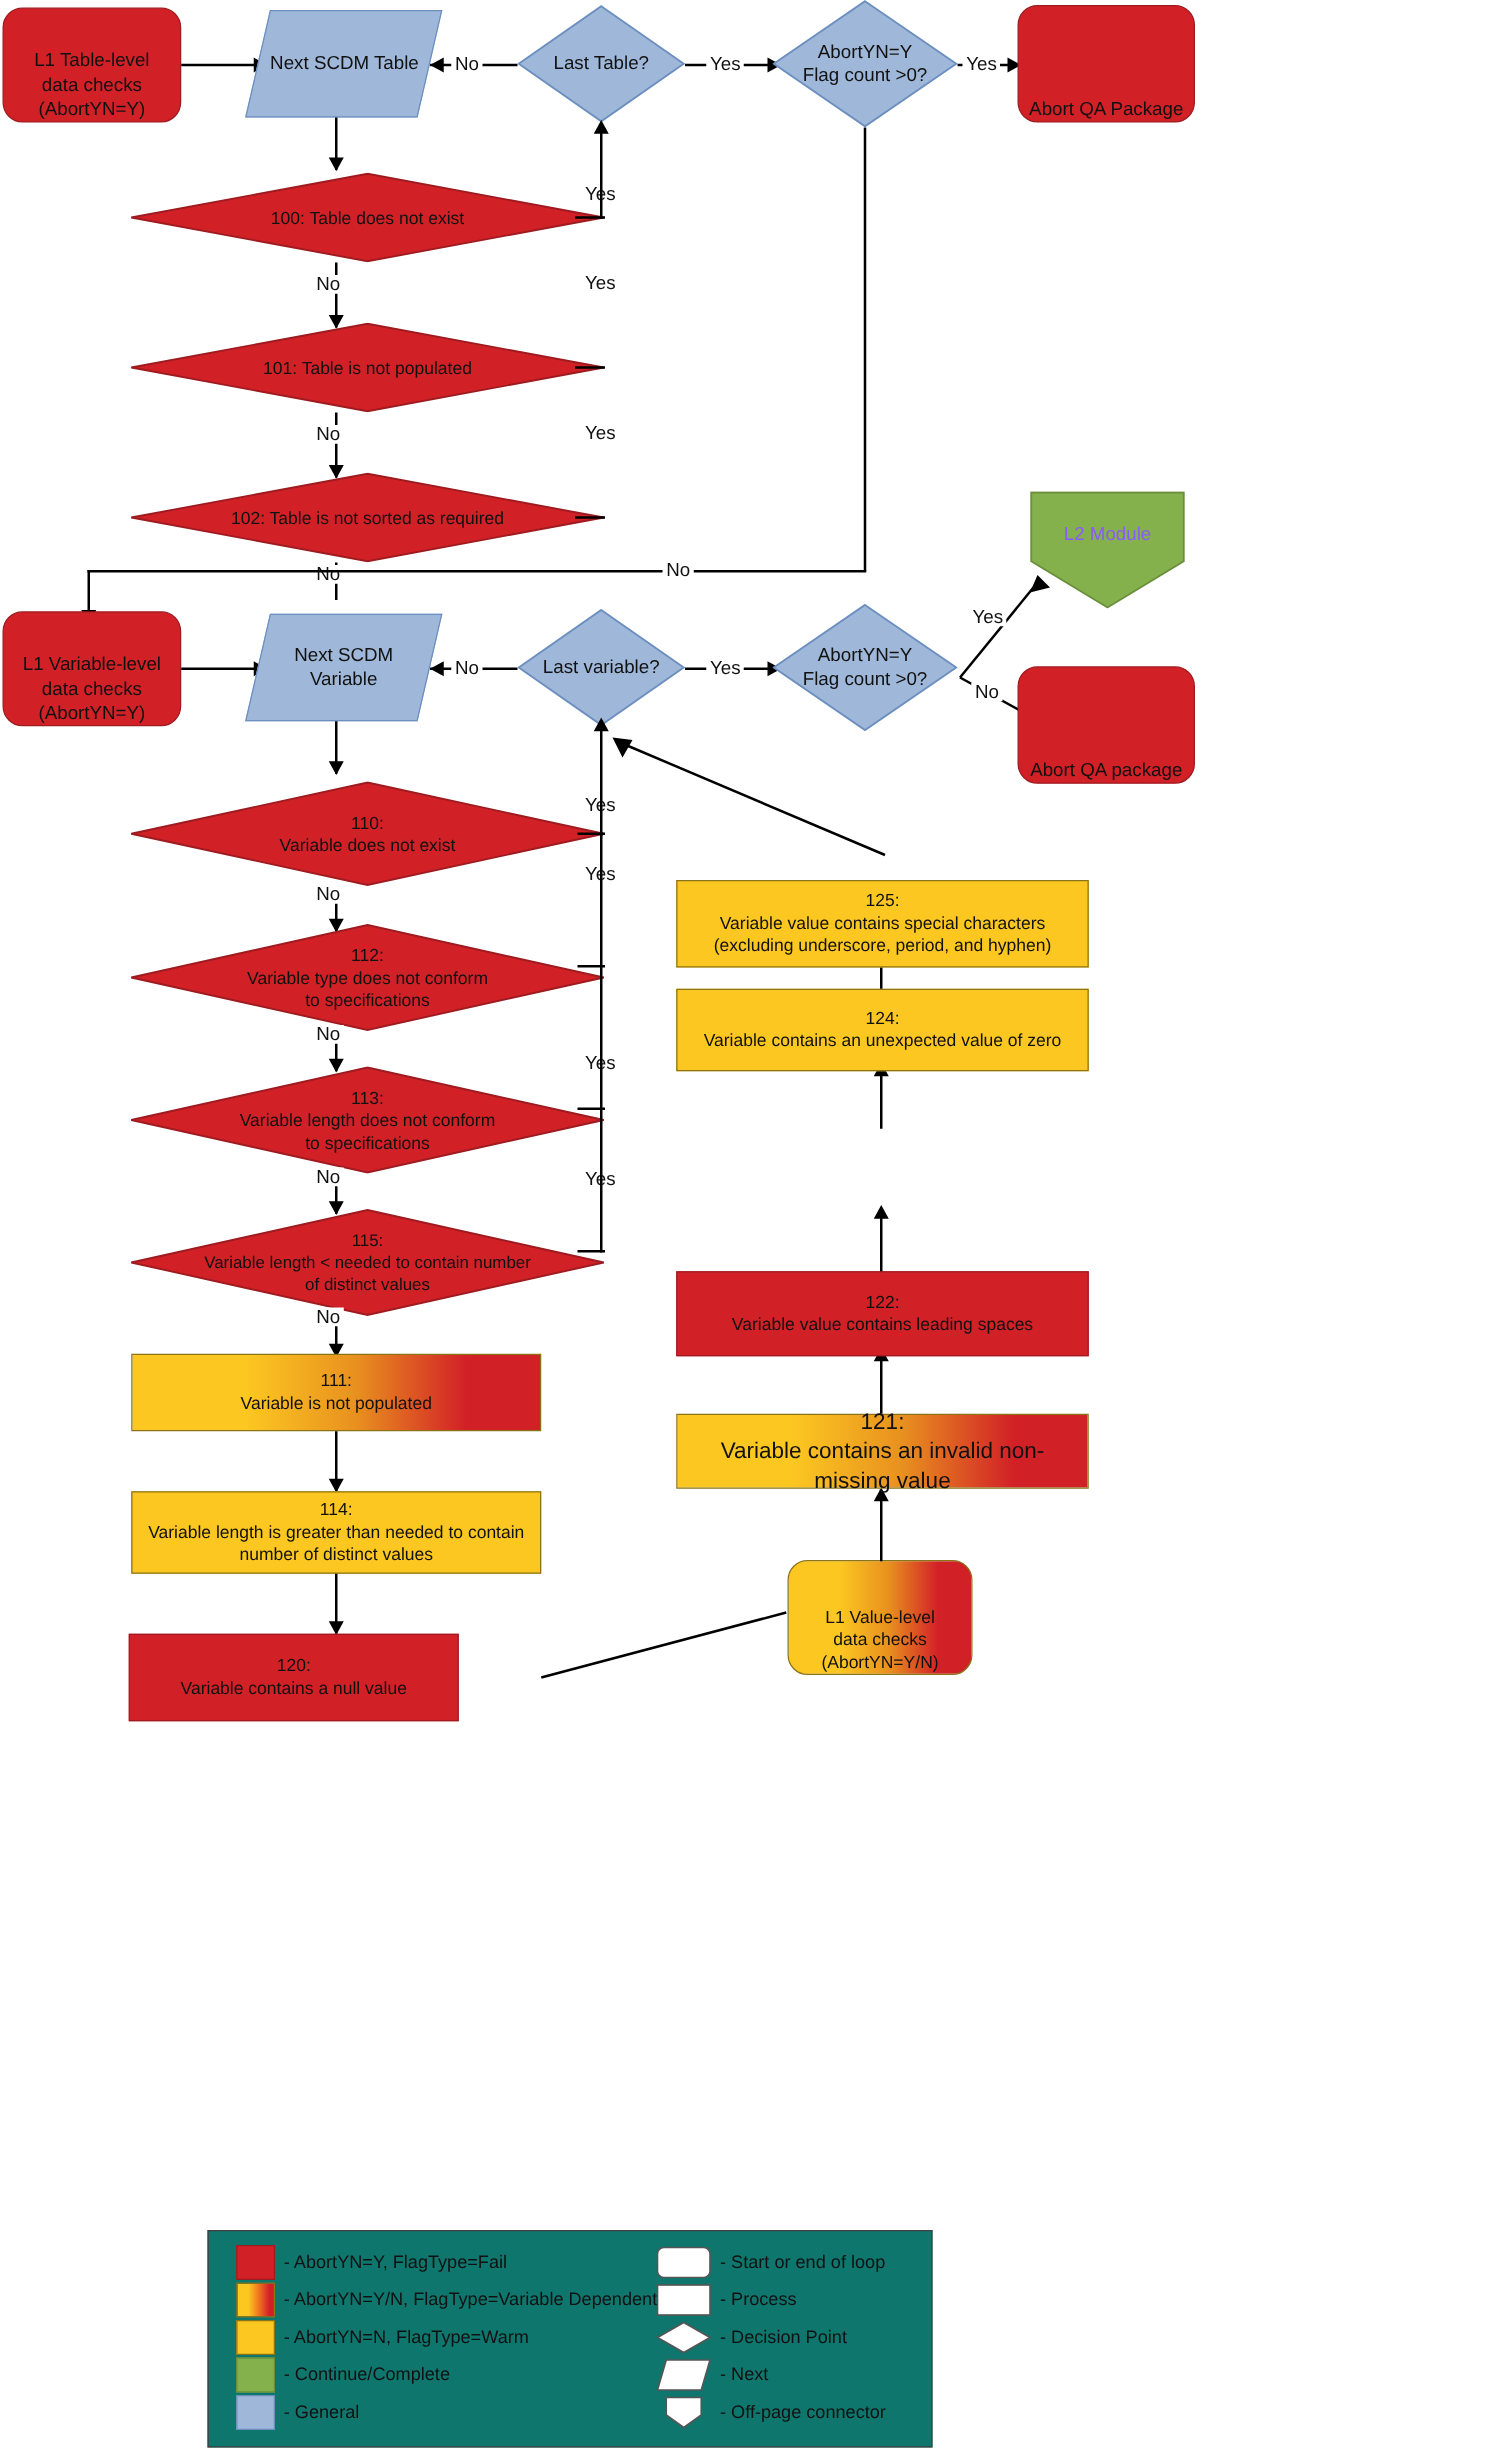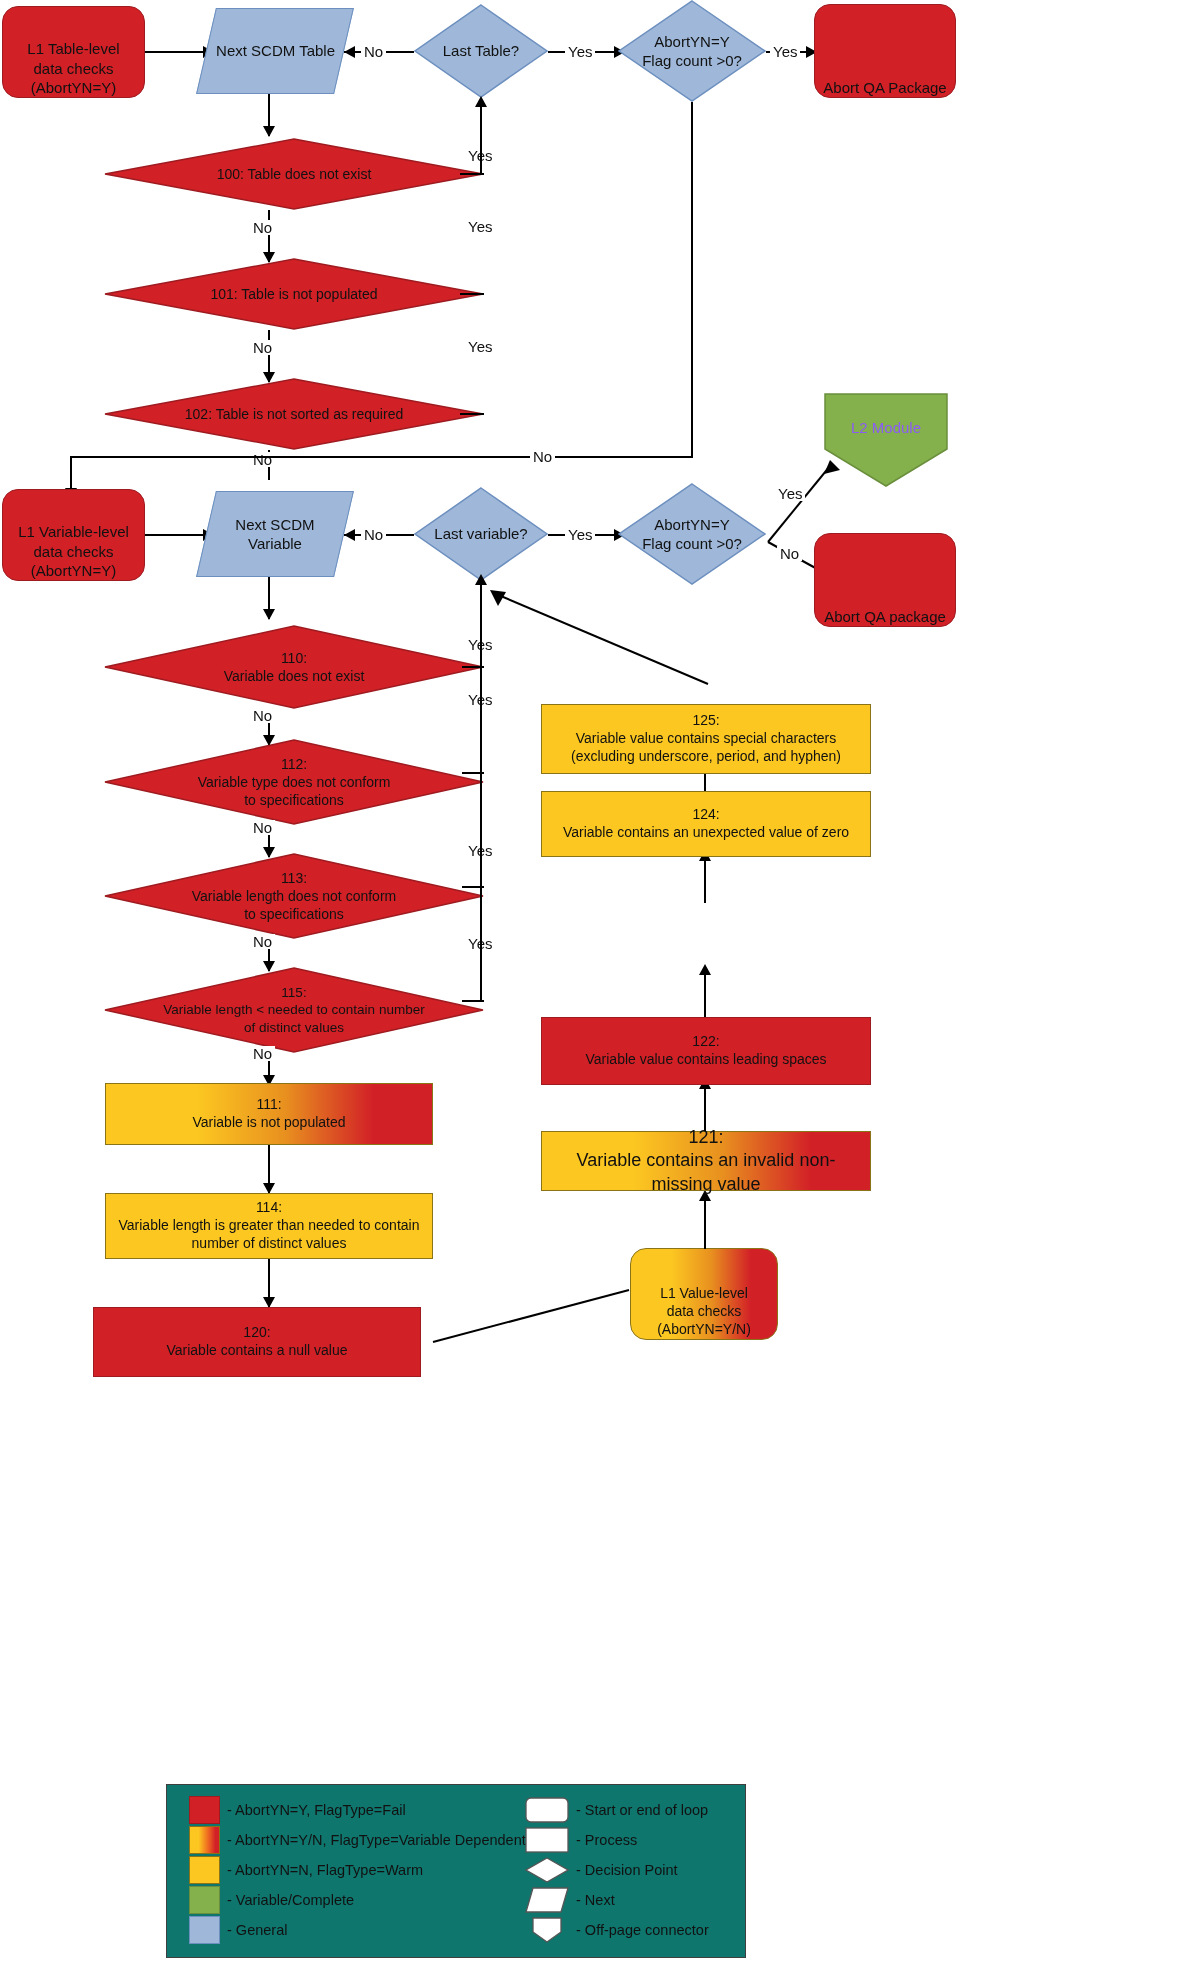--- a/index.html
+++ b/index.html
@@ -289,21 +289,21 @@
   <div class="arrow ar-down" style="left:263px;top:1183px;"></div>
 
   <div class="node fill-yellow rect" style="left:105px;top:1193px;width:328px;height:66px;font-size:14px;">
     <span class="txt">114:
 Variable length is greater than needed to contain
 number of distinct values</span>
   </div>
   <div class="ln lv" style="left:268px;top:1259px;height:48px;"></div>
   <div class="arrow ar-down" style="left:263px;top:1297px;"></div>
 
-  <div class="node fill-red rect" style="left:93px;top:1307px;width:328px;height:70px;font-size:14px;">
+  <div class="node fill-red rect" style="left:103px;top:1307px;width:264px;height:70px;font-size:14px;">
     <span class="txt">120:
 Variable contains a null value</span>
   </div>
 
   <svg class="diag" style="left:433px;top:1280px;width:200px;height:65px;">
     <line x1="0" y1="62" x2="196" y2="10" stroke="#000" stroke-width="2"></line>
   </svg>
 
   <div class="node fill-grad rounded" style="left:630px;top:1248px;width:148px;height:92px;font-size:14px;">
     <span class="txt">L1 Value-level
@@ -358,21 +358,21 @@
       <div class="lg-row">
         <span class="sw sw-grad"></span>
         <span class="lg-txt">- AbortYN=Y/N, FlagType=Variable Dependent</span>
       </div>
       <div class="lg-row">
         <span class="sw sw-yellow"></span>
         <span class="lg-txt">- AbortYN=N, FlagType=Warm</span>
       </div>
       <div class="lg-row">
         <span class="sw sw-green"></span>
-        <span class="lg-txt">- Variable/Complete</span>
+        <span class="lg-txt">- Continue/Complete</span>
       </div>
       <div class="lg-row">
         <span class="sw sw-blue"></span>
         <span class="lg-txt">- General</span>
       </div>
     </div>
 
     <div class="lg-col" style="left:358px;width:215px;">
       <div class="lg-row">
         <span class="sh">

